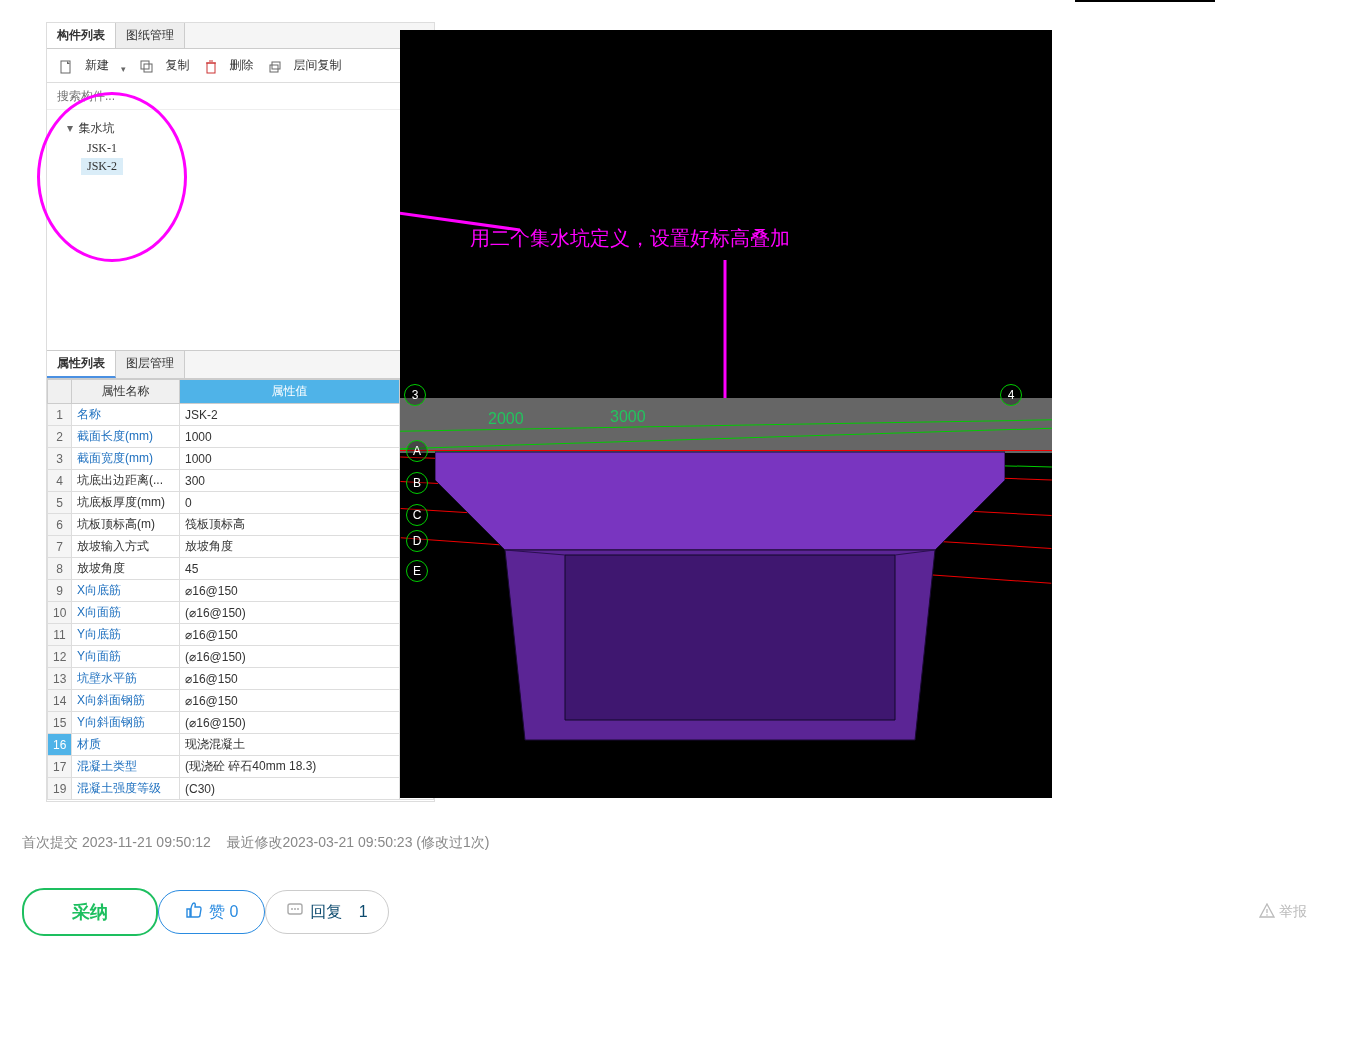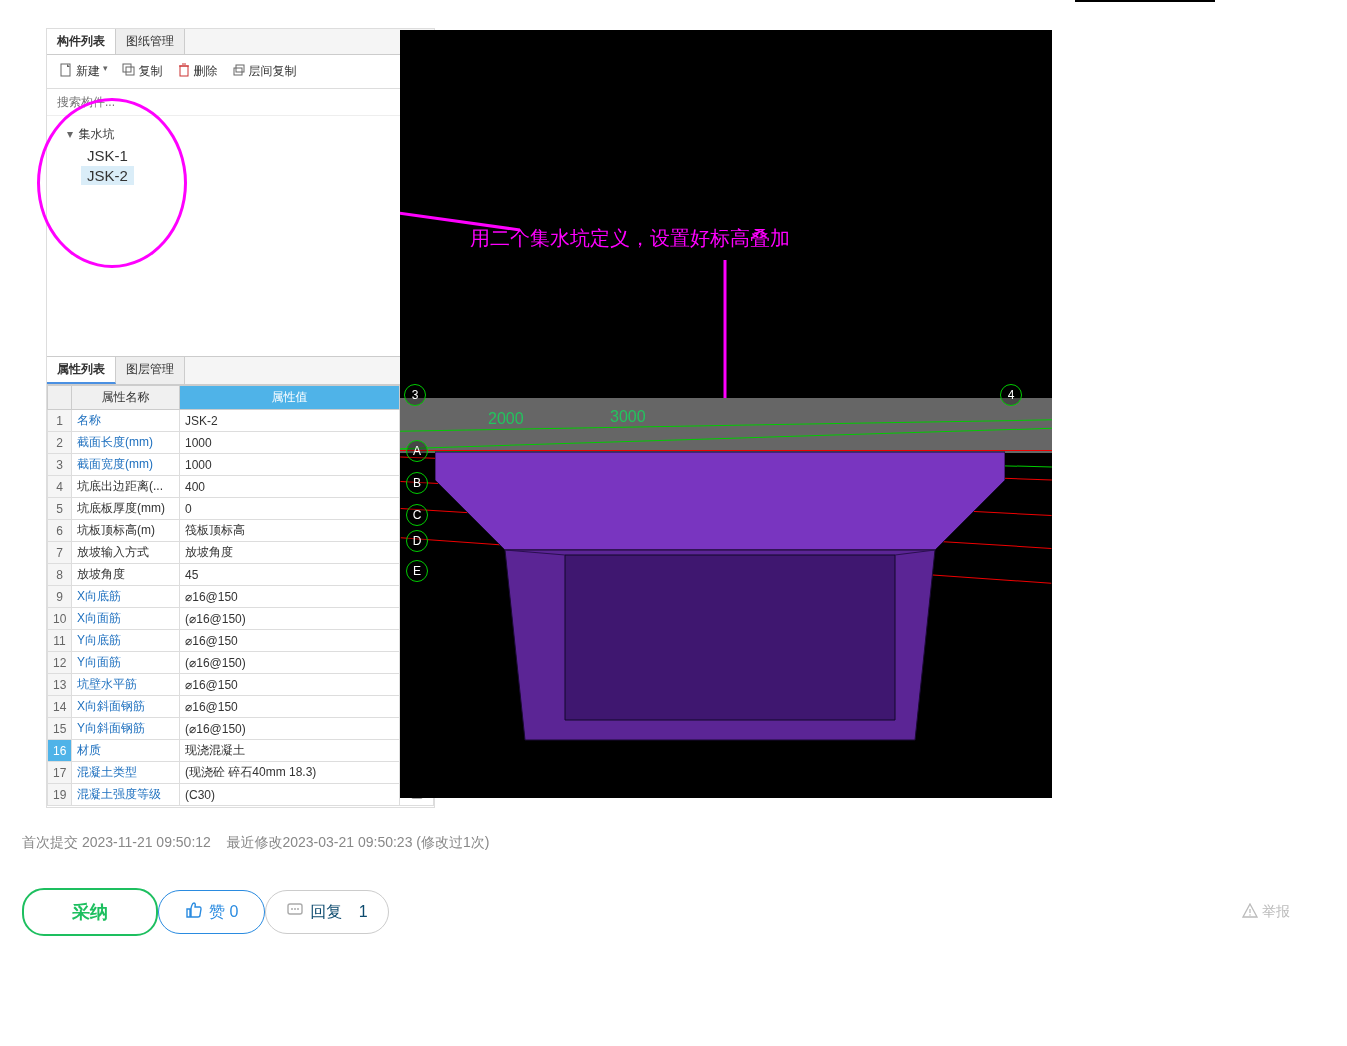--- a/index.html
+++ b/index.html
@@ -2,38 +2,38 @@
 <html><head>
 <meta charset="utf-8">
 <style>
 * { box-sizing: border-box; margin: 0; padding: 0; }
 body { font-family: "Microsoft YaHei", Arial, sans-serif; font-size: 12px; background: #fff; color: #333; }
 
 .main-container { position: relative; width: 1347px; }
 .screenshot-area { position: relative; width: 1053px; height: 810px; margin: 0 0 0 22px; background: #fff; }
 .top-black-bar { position: absolute; top: -30px; left: 355px; width: 860px; height: 32px; background: #000; }
 
-.left-panel { position: absolute; left: 24px; top: 28px; width: 389px; height: 780px; background: #fff; border: 1px solid #ddd; }
+.left-panel { position: absolute; left: 24px; top: 22px; width: 389px; height: 780px; background: #fff; border: 1px solid #ddd; }
 
 .panel-tabs { display: flex; height: 26px; border-bottom: 1px solid #ccc; background: #f5f5f5; }
 .panel-tab { padding: 4px 10px; background: #eee; border-right: 1px solid #ccc; cursor: pointer; font-size: 12px; }
 .panel-tab.active { background: #fff; font-weight: bold; }
 
 .panel-toolbar { display: flex; align-items: center; padding: 6px 8px; border-bottom: 1px solid #ddd; gap: 6px; font-size: 12px; }
-.tb-btn { display: flex; align-items: flex-start; gap: 3px; cursor: pointer; padding: 2px 4px; }
+.tb-btn { display: flex; align-items: flex-end; gap: 12px; cursor: pointer; padding: 2px 4px; }
 .tb-btn .ico { width: 14px; height: 14px; display: inline-block; }
 .more-dots { margin-left: auto; padding-right: 6px; color: #666; cursor: pointer; }
 
 .search-row { position: relative; padding: 2px 6px; border-bottom: 1px solid #eee; }
 .search-input { width: 100%; border: none; padding: 4px 22px 4px 4px; font-size: 12px; color: #999; outline: none; }
 .search-icon { position: absolute; right: 12px; top: 5px; color: #bbb; }
 
 .tree-area { position: relative; padding: 8px 10px; height: 240px; }
 .tree-node { padding: 2px 0 2px 10px; font-size: 12px; }
-.tree-leaf { padding: 2px 0 2px 30px; font-size: 15px; }
+.tree-leaf { padding: 2px 0 2px 30px; font-size: 12px; font-family: Liberation Serif, serif; }
 .tree-leaf.selected { background: #daedf8; display: inline-block; padding: 1px 6px 1px 6px; margin-left: 24px; }
 .tree-caret { color: #666; margin-right: 2px; }
 
 .ellipse { position: absolute; border: 3px solid #ff00ff; border-radius: 50%; pointer-events: none; }
 
 .prop-panel-header { display: flex; border-top: 1px solid #ccc; border-bottom: 1px solid #ccc; background: #f5f5f5; position: relative; }
 .prop-panel-header .panel-tab.active { border-bottom: 2px solid #4a90e2; }
 .close-x { position: absolute; right: 4px; top: 2px; color: #999; font-size: 11px; cursor: pointer; }
 
 .prop-table { width: 100%; border-collapse: collapse; table-layout: fixed; }
@@ -61,21 +61,21 @@
 .gridline.green { background: #0c0; }
 .gridline.red { background: #e00; }
 .gridline.band { position: absolute; background: #666; }
 
 .meta-line { margin: 24px 0 0 22px; color: #888; font-size: 14px; }
 
 .footer-actions { display: flex; align-items: center; margin: 36px 0 0 22px; }
 .btn-adopt { border: 2px solid #1dbf5f; color: #1dbf5f; background: #fff; border-radius: 22px; padding: 10px 48px; font-size: 18px; font-weight: bold; cursor: pointer; }
 .btn-like { border: 1px solid #2a8be0; color: #2a8be0; background: #fff; border-radius: 22px; padding: 10px 26px; font-size: 16px; cursor: pointer; display: flex; align-items: center; gap: 6px; }
 .btn-reply { border: 1px solid #ccc; color: #0c4a6e; background: #fff; border-radius: 22px; padding: 10px 20px; font-size: 16px; cursor: pointer; display: flex; align-items: center; gap: 6px; }
-.report-link { margin-left: auto; color: #bbb; font-size: 14px; display: flex; align-items: center; gap: 4px; cursor: pointer; margin-right: 57px; }
+.report-link { margin-left: auto; color: #bbb; font-size: 14px; display: flex; align-items: center; gap: 4px; cursor: pointer; margin-right: 40px; }
 </style>
 </head>
 <body>
 
 <div class="main-container">
   <div class="top-black-bar"></div>
   <div class="screenshot-area">
 
     <div class="left-panel">
 
@@ -183,21 +183,21 @@
             </tr>
             <tr>
               <td class="rownum">3</td>
               <td class="name link">截面宽度(mm)</td>
               <td class="val">1000</td>
               <td class="extra"><span class="checkbox-empty"></span></td>
             </tr>
             <tr>
               <td class="rownum">4</td>
               <td class="name">坑底出边距离(...</td>
-              <td class="val">400</td>
+              <td class="val">300</td>
               <td class="extra"><span class="checkbox-empty"></span></td>
             </tr>
             <tr>
               <td class="rownum">5</td>
               <td class="name">坑底板厚度(mm)</td>
               <td class="val">0</td>
               <td class="extra"><span class="checkbox-empty"></span></td>
             </tr>
             <tr>
               <td class="rownum">6</td>

